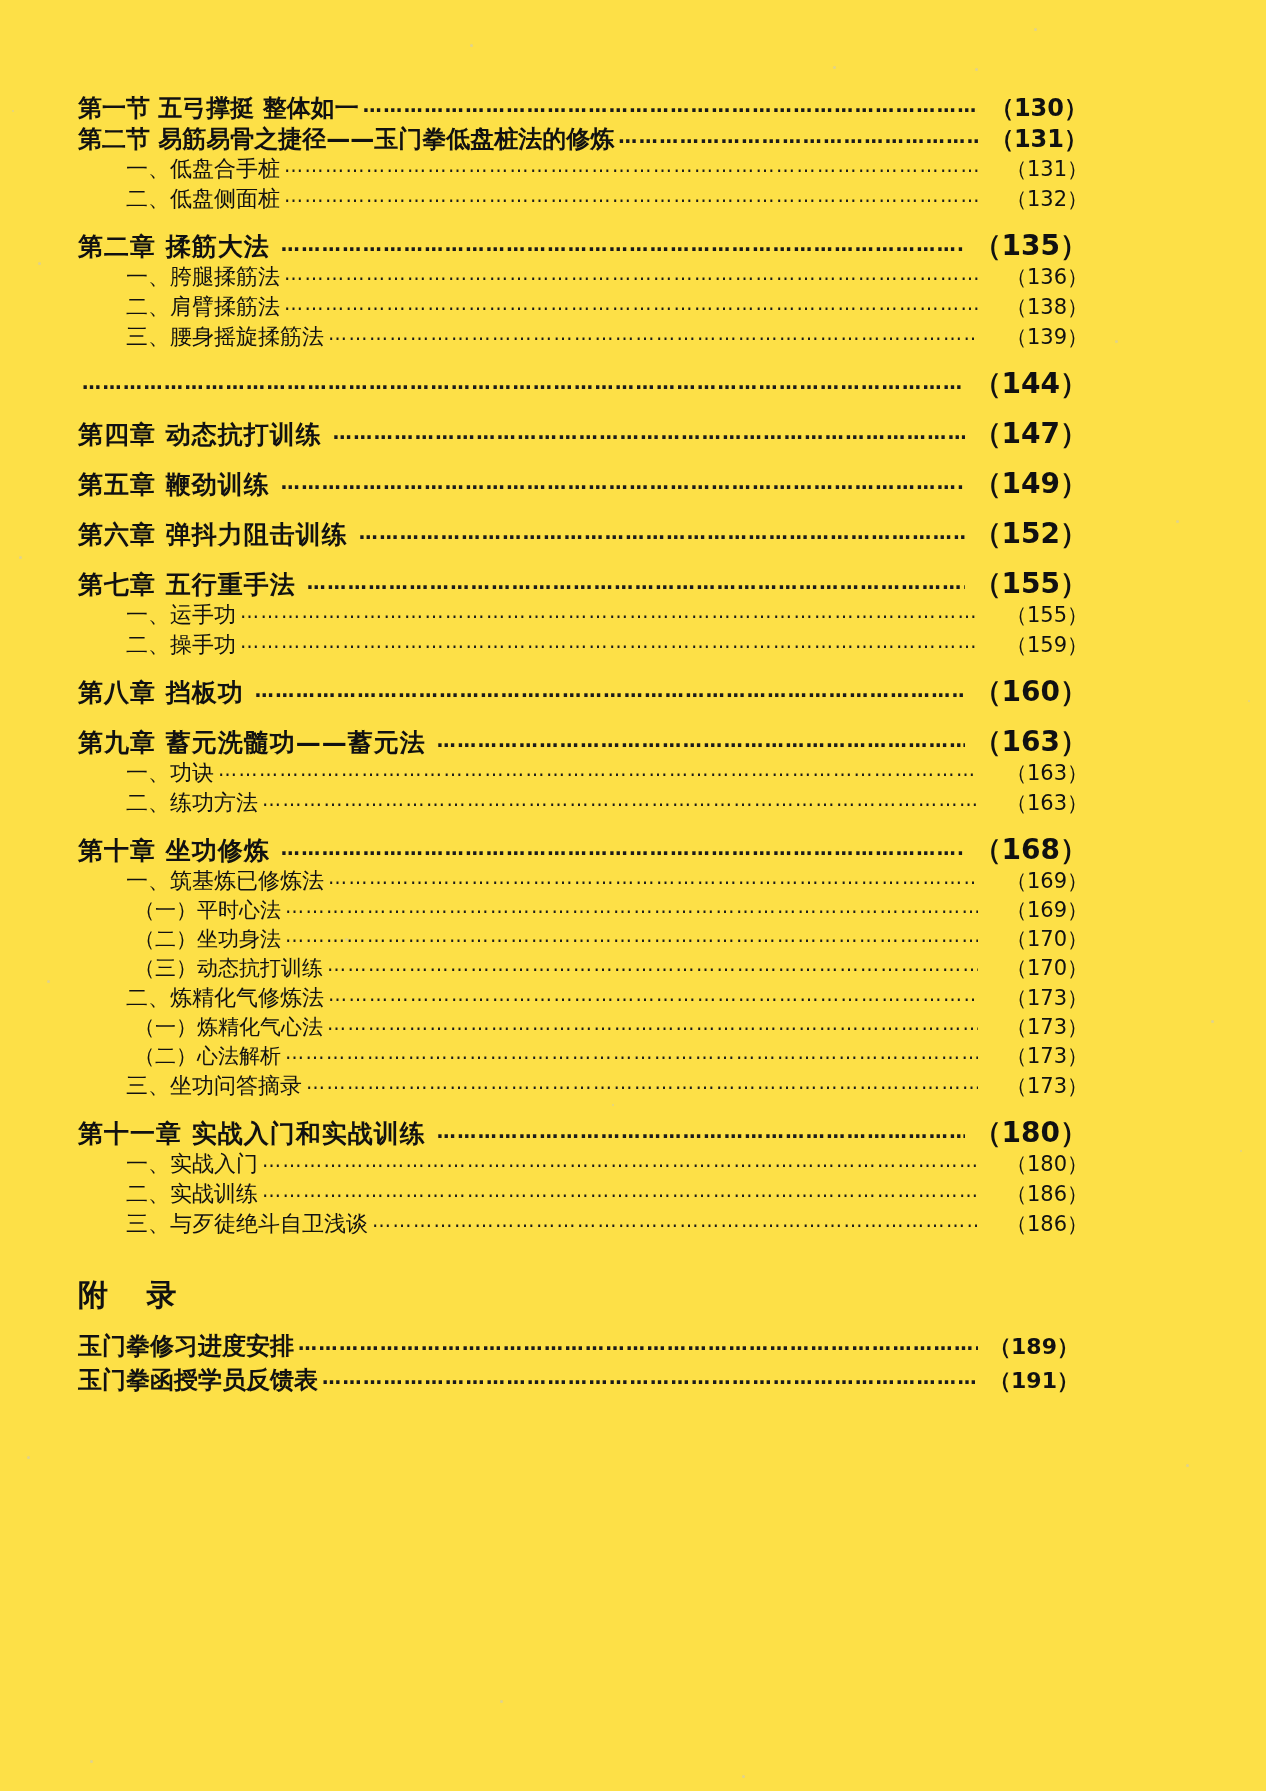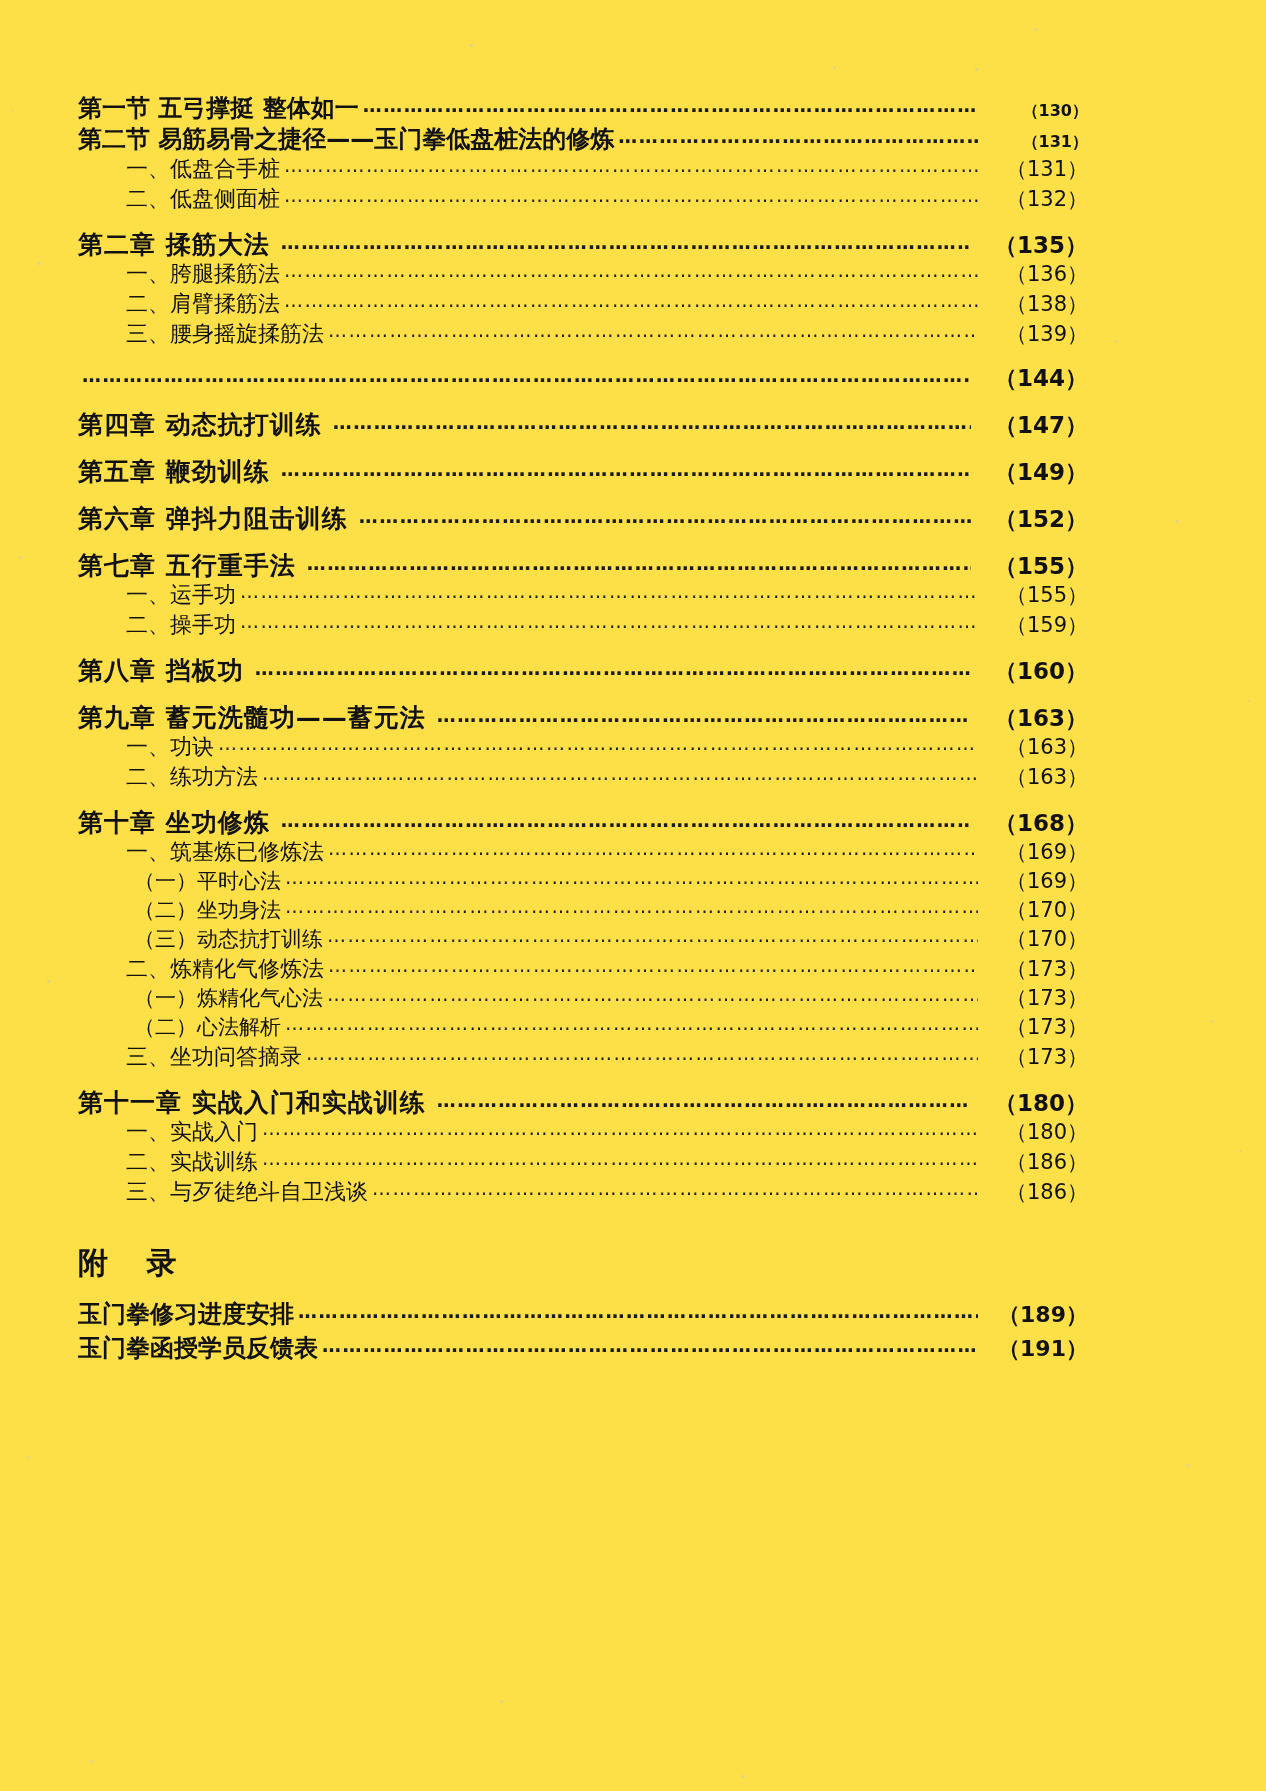--- a/index.html
+++ b/index.html
@@ -63,29 +63,29 @@
 
   
   .lvl-chapter {
     font-weight: bold;
     font-size: 25px;
     margin-top: 22px;
     margin-bottom: 6px;
     gap: 7px;
   }
   .lvl-chapter .title { letter-spacing: 1px; }
-  .lvl-chapter .page-no { font-weight: bold; font-size: 23px; }
+  .lvl-chapter .page-no { font-weight: bold; font-size: 28px; }
 
   
   .lvl-section {
     font-weight: bold;
     font-size: 24px;
     margin-bottom: 7px;
   }
-  .lvl-section .page-no { font-weight: bold; font-size: 16px; }
+  .lvl-section .page-no { font-weight: bold; font-size: 24px; }
 
   
   .lvl-item {
     font-size: 22px;
     padding-left: 48px;
     margin-bottom: 8px;
   }
   .lvl-item .page-no { font-size: 21px; }
 
   
@@ -103,21 +103,21 @@
     letter-spacing: 14px;
     margin-top: 40px;
     margin-bottom: 18px;
     padding-left: 0px;
   }
   .lvl-appendix {
     font-weight: bold;
     font-size: 24px;
     margin-bottom: 10px;
   }
-  .lvl-appendix .page-no { font-weight: bold; font-size: 22px; }
+  .lvl-appendix .page-no { font-weight: bold; font-size: 22px; text-align: center; }
 </style>
 </head>
 <body>
 
 <div class="page">
   <div class="toc">
       <div class="row lvl-section">
         <span class="title">第一节  五弓撑挺  整体如一</span>
         <span class="leader">…………………………………………………………………………………………………………………………</span>
         <span class="page-no">（130）</span>

